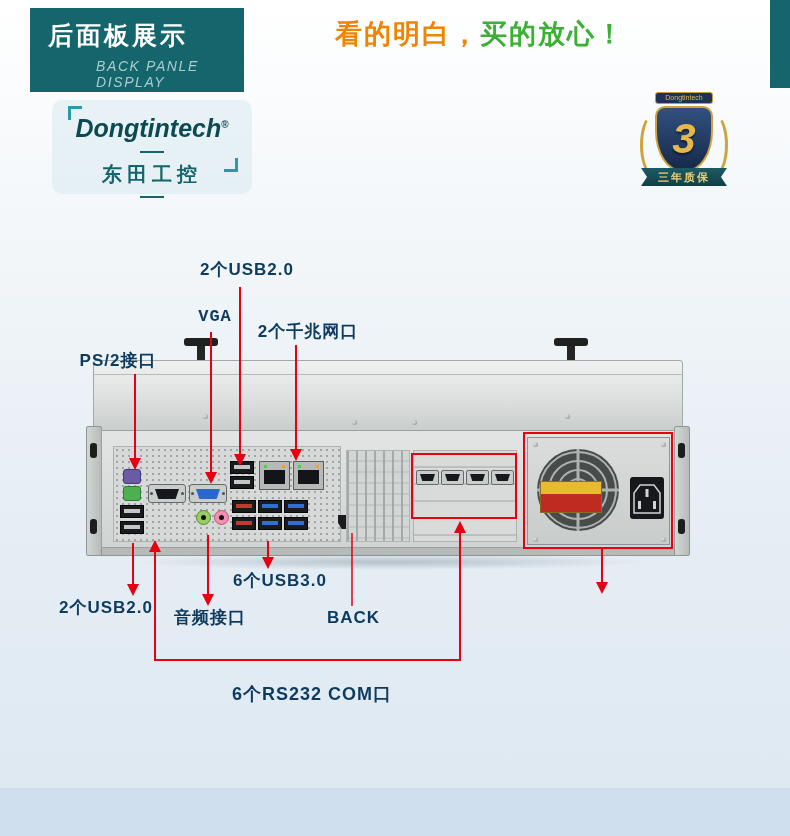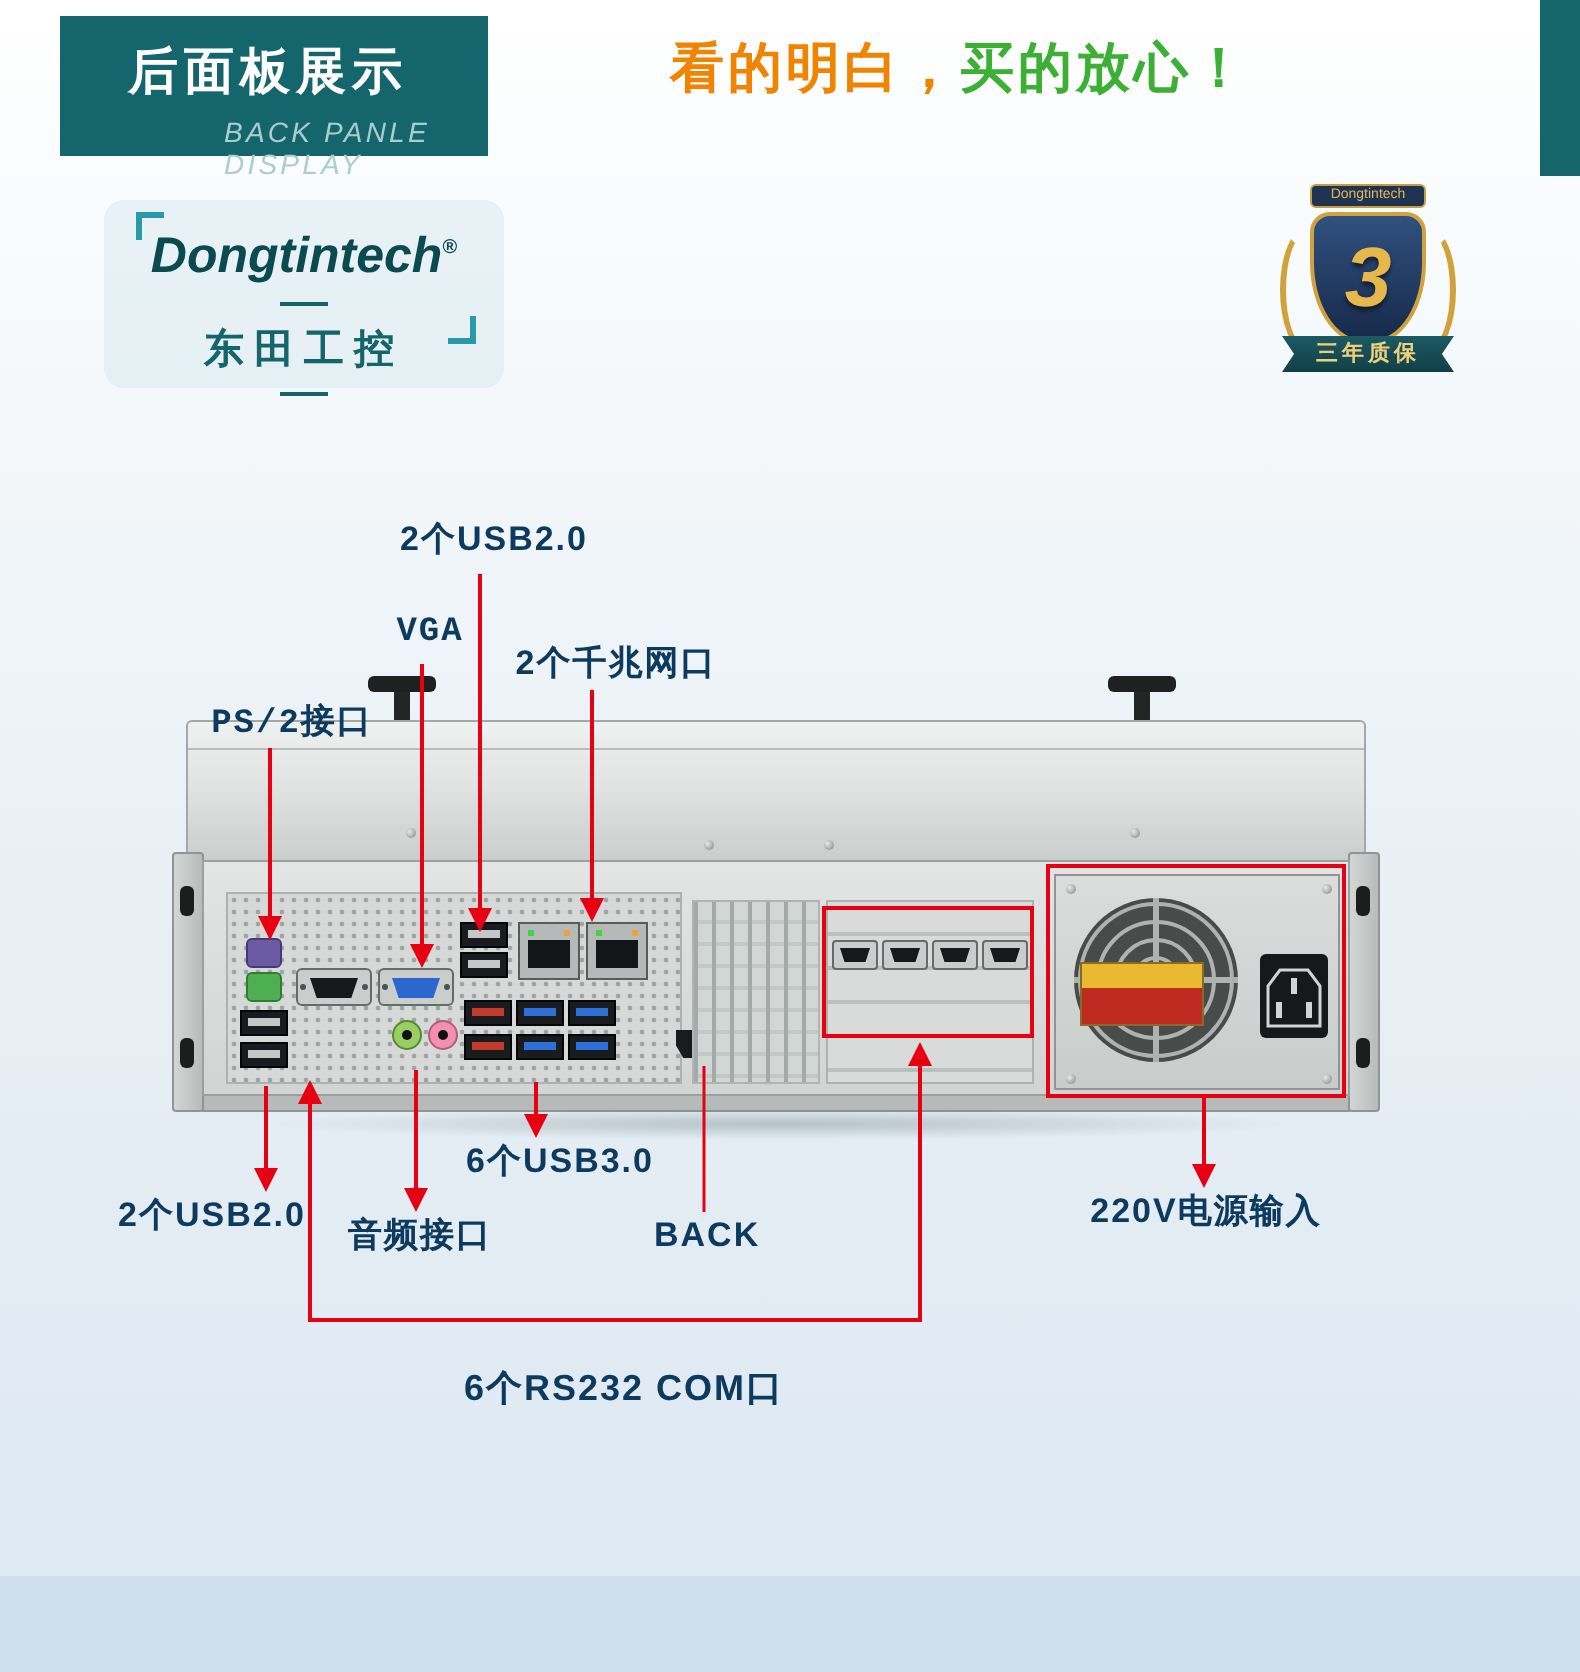--- a/index.html
+++ b/index.html
@@ -2,22 +2,22 @@
 <html style="--teal: #15656c; --orange: #f08300; --green: #3cb035; --navy: #0d3a5f; --red: #e60012;"><head>
 <meta charset="utf-8">
 <style>
   html,body{margin:0;padding:0;}
   body{width:790px;height:836px;font-family:"Liberation Sans",sans-serif;}
   .page{position:relative;width:790px;height:836px;overflow:hidden;
     background:linear-gradient(180deg,#ffffff 0%,#f6f9fb 20%,#e8eff5 55%,#dde8f1 100%);}
   .bottom-band{position:absolute;left:0;top:788px;width:790px;height:48px;background:#cfdfee;}
 
   
-  .banner{position:absolute;left:30px;top:8px;width:214px;height:70px;background:var(--teal,#15656c);
-    color:#fff;padding:11px 0 0 34px;box-sizing:border-box;}
+  .banner{position:absolute;left:30px;top:8px;width:214px;height:84px;background:var(--teal,#15656c);
+    color:#fff;padding:11px 0 0 18px;box-sizing:border-box;}
   .banner-title{font-size:25px;font-weight:bold;letter-spacing:3px;}
   .banner-sub{margin-top:6px;font-size:14px;letter-spacing:1.6px;color:#a9cdd0;font-style:italic;margin-left:48px;}
   .headline{position:absolute;left:280px;top:16px;width:400px;text-align:center;font-size:27px;
     font-weight:bold;letter-spacing:2px;white-space:nowrap;}
   .hl-orange{color:var(--orange,#f08300);}
   .hl-green{color:var(--green,#3cb035);}
   .accent-bar{position:absolute;left:770px;top:0;width:20px;height:88px;background:var(--teal,#15656c);}
 
   
   .logo{position:absolute;left:52px;top:100px;width:200px;height:94px;background:rgba(213,232,240,.5);
@@ -266,26 +266,25 @@
   <i class="screw" style="left:533px;top:537px;"></i>
   <i class="screw" style="left:661px;top:537px;"></i>
   <i class="screw" style="left:203px;top:414px;"></i>
   <i class="screw" style="left:565px;top:414px;"></i>
   <i class="screw" style="left:352px;top:420px;"></i>
   <i class="screw" style="left:412px;top:420px;"></i>
 
   <div class="lbl" style="left:197px;top:258px;width:100px;">2个USB2.0</div>
   <div class="lbl" style="left:185px;top:307px;width:60px;font-family:Liberation Mono, monospace;">VGA</div>
   <div class="lbl" style="left:252px;top:320px;width:112px;">2个千兆网口</div>
-  <div class="lbl" style="left:96px;top:349px;width:100px;font-family:Liberation Mono, monospace;">PS/2接口</div>
+  <div class="lbl" style="left:68px;top:349px;width:100px;">PS/2接口</div>
   <div class="lbl" style="left:52px;top:596px;width:108px;">2个USB2.0</div>
   <div class="lbl" style="left:172px;top:606px;width:76px;">音频接口</div>
   <div class="lbl" style="left:232px;top:569px;width:96px;">6个USB3.0</div>
   <div class="lbl" style="left:327px;top:608px;width:52px;">BACK</div>
-  <div class="lbl" style="left:537px;top:594px;width:132px;">220V电源输入</div>
   <div class="lbl" style="left:232px;top:670px;width:160px;font-size:18px;margin-top:12px;">6个RS232 COM口</div>
 
   <svg class="overlay" width="790" height="836" viewBox="0 0 790 836">
     <g stroke="#e60012" stroke-width="2" fill="none">
       <line x1="240" y1="287" x2="240" y2="456"></line>
       <line x1="211" y1="332" x2="211" y2="474"></line>
       <line x1="296" y1="345" x2="296" y2="451"></line>
       <line x1="135" y1="374" x2="135" y2="460"></line>
       <line x1="133" y1="543" x2="133" y2="586"></line>
       <line x1="208" y1="535" x2="208" y2="596"></line>

